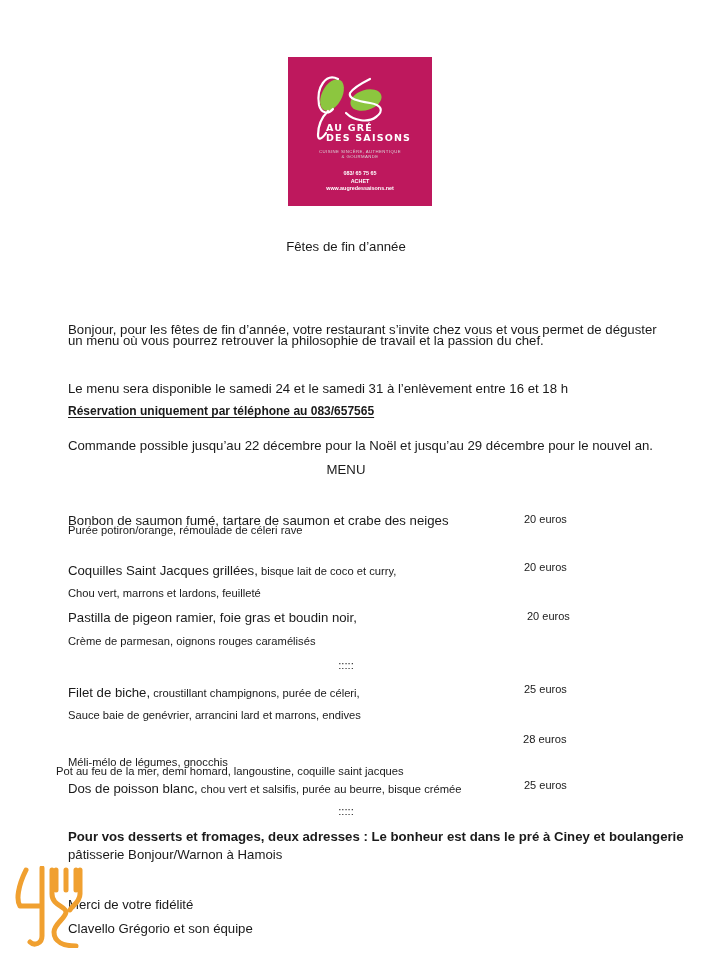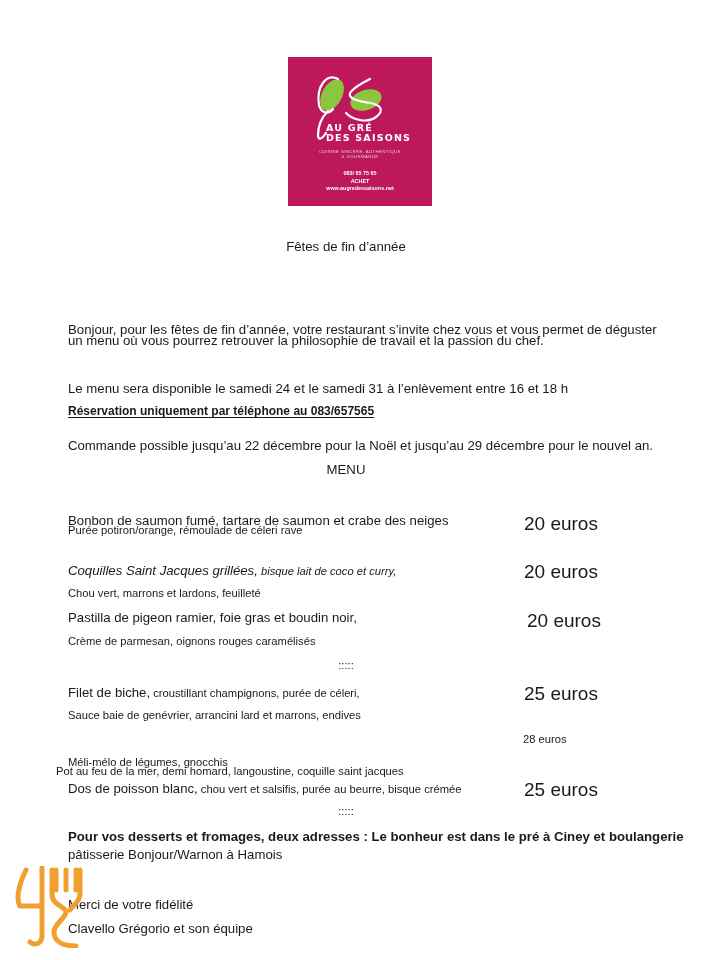--- a/index.html
+++ b/index.html
@@ -57,21 +57,21 @@
     .txt14 { font-size: 13.2px; }
     .txt11 { font-size: 11.2px; }
     .center { left: 0; width: 692px; text-align: center; }
 
     .reservation {
       font-size: 12px;
       font-weight: bold;
       text-decoration: underline;
       text-underline-offset: 2px;
     }
-    .price { font-size: 19px; }
+    .price { font-size: 11px; }
     .price.small { font-size: 11.2px; }
 
     .fork {
       position: absolute;
       left: 14px; top: 866px;
     }
   </style>
 </head>
 <body>
 
@@ -107,21 +107,21 @@
 <div class="abs txt14" style="left:68px; top:438px;">Commande possible jusqu’au 22 décembre pour la Noël et jusqu’au 29 décembre pour le nouvel an.</div>
 
 <div class="abs center txt14" style="top:462px;">MENU</div>
 
 <div class="abs txt14" style="left:68px; top:513px;">
   <span>Bonbon de saumon fumé, tartare de saumon et crabe des neiges</span>
 </div>
 <div class="abs price" style="left:524px; top:513px;">20 euros</div>
 <div class="abs txt11" style="left:68px; top:524px;">Purée potiron/orange, rémoulade de céleri rave</div>
 
-<div class="abs" style="left:68px; top:561px;font-style:italic;">
+<div class="abs" style="left:68px; top:561px;">
   <span class="txt14">Coquilles Saint Jacques grillées,</span><span class="txt11"> bisque lait de coco et curry,</span>
 </div>
 <div class="abs price" style="left:524px; top:561px;">20 euros</div>
 <div class="abs txt11" style="left:68px; top:587px;">Chou vert, marrons et lardons, feuilleté</div>
 
 <div class="abs txt14" style="left:68px; top:610px;">
   <span>Pastilla de pigeon ramier, foie gras et boudin noir,</span>
 </div>
 <div class="abs price" style="left:527px; top:610px;">20 euros</div>
 <div class="abs txt11" style="left:68px; top:635px;">Crème de parmesan, oignons rouges caramélisés</div>

